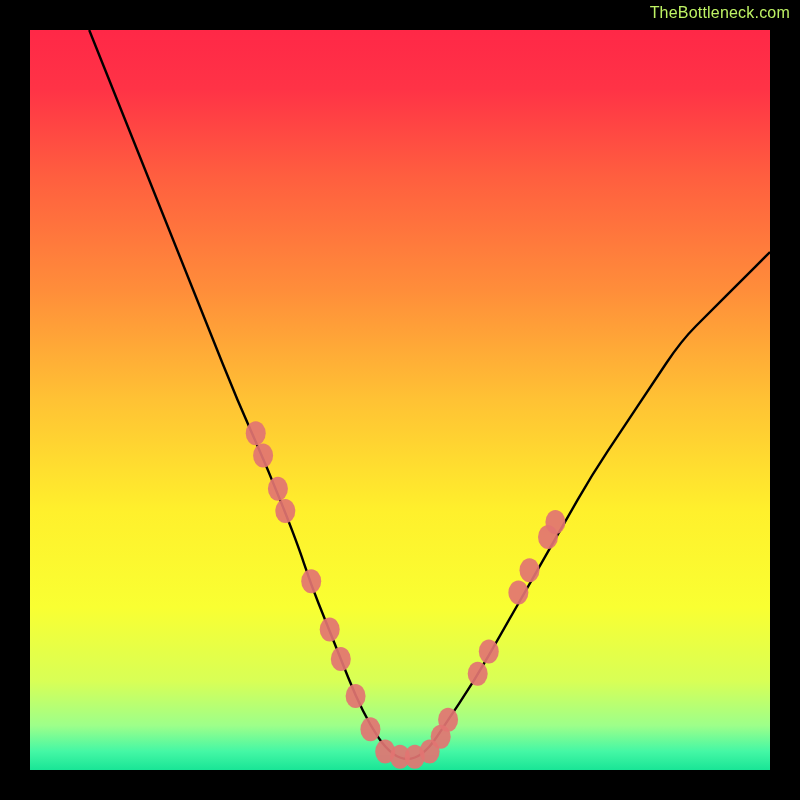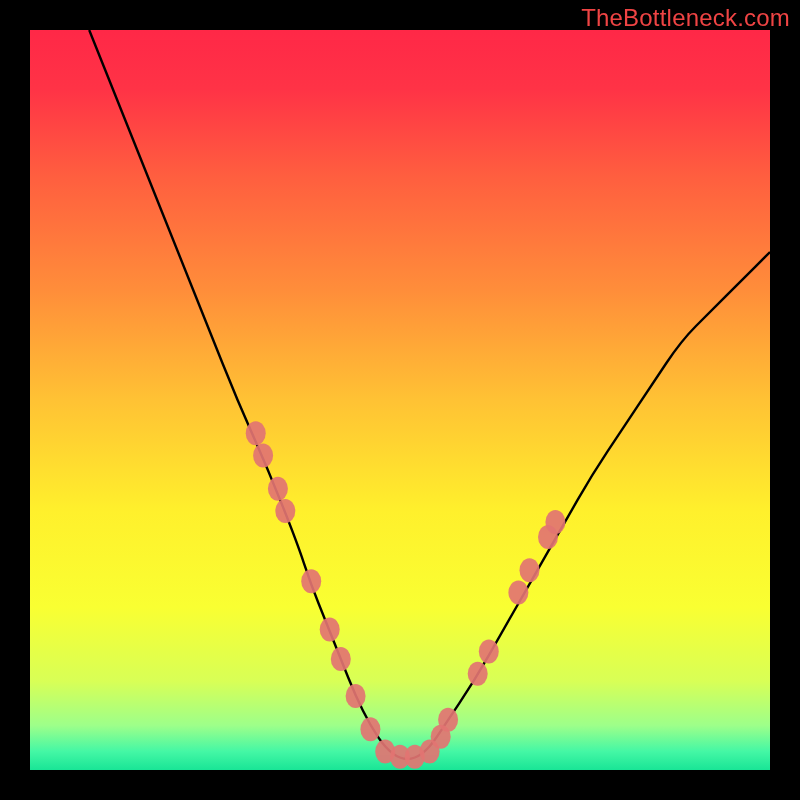--- a/index.html
+++ b/index.html
@@ -21,22 +21,22 @@
   #chart-svg {
     display: block;
     width: 740px;
     height: 740px;
   }
   .watermark {
     position: absolute;
     top: 4px;
     right: 10px;
     font-family: Arial, sans-serif;
-    font-size: 24px;
-    color: #ef4444;
+    font-size: 16px;
+    color: #bef264;
     letter-spacing: 0.2px;
   }
 </style>
 </head>
 <body>
 
 <div class="frame">
   <svg id="chart-svg" viewBox="0 0 740 740" preserveAspectRatio="none">
     <defs>
       <linearGradient id="bg-grad" x1="0" y1="0" x2="0" y2="1">

